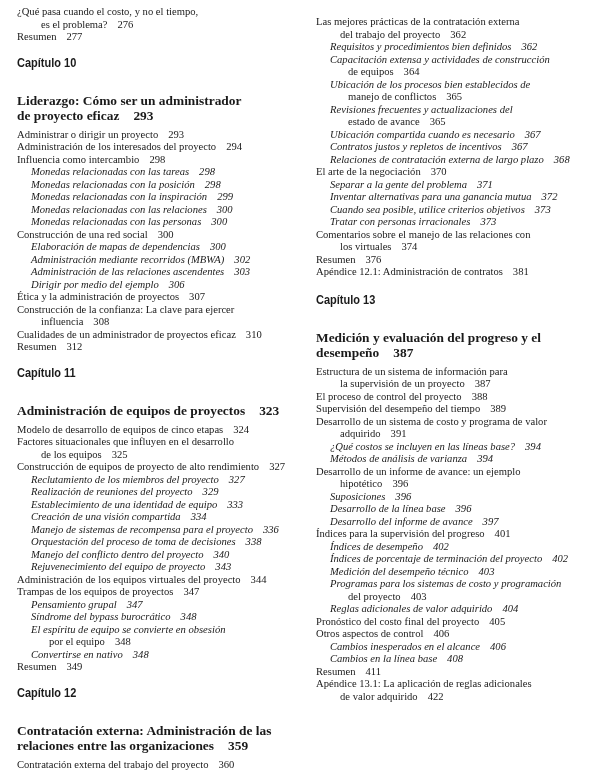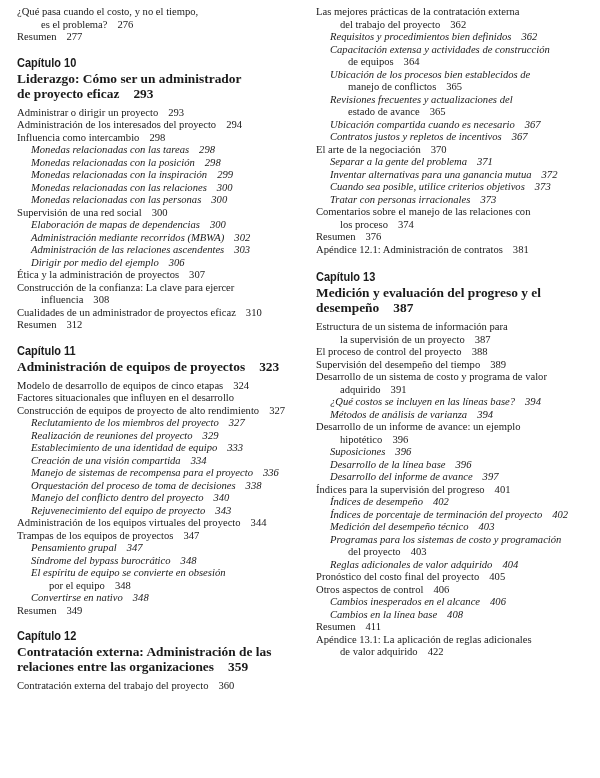--- a/index.html
+++ b/index.html
@@ -9,21 +9,21 @@
   .col.left { left:17px; width:280px; }
   .col.right { left:316px; width:280px; }
   .line { line-height:12.5px; white-space:nowrap; }
   .l1 { padding-left:0;font-family:Liberation Serif, serif; }
   .l2 { padding-left:14px; font-style:italic; }
   .cont1 { padding-left:24px; }
   .cont2 { padding-left:32px; }
   .pg { margin-left:10px; }
   .chap { margin-top:12px; }
   .chap-label { font-family:"Liberation Sans", sans-serif; font-weight:bold; font-size:12.5px; line-height:15px; transform:scaleX(0.88); transform-origin:left; }
-  .chap-title { font-weight:bold; font-size:13.4px; line-height:15px; margin-bottom:6px; }
+  .chap-title { font-weight:bold; font-size:13.4px; line-height:15px; margin-bottom:6px;margin-top:22px; }
   .chap-title .pg { margin-left:14px; }
 </style>
 </head>
 <body>
 
 <div class="col left" style="top:6px;">
   <div>
       <div class="line l1"><span>¿Qué pasa cuando el costo, y no el tiempo,</span></div>
       <div class="line cont1"><span>es el problema?</span><span class="pg">276</span></div>
       <div class="line l1"><span>Resumen</span><span class="pg">277</span></div>
@@ -37,41 +37,42 @@
     </div>
     <div>
         <div class="line l1"><span>Administrar o dirigir un proyecto</span><span class="pg">293</span></div>
         <div class="line l1"><span>Administración de los interesados del proyecto</span><span class="pg">294</span></div>
         <div class="line l1"><span>Influencia como intercambio</span><span class="pg">298</span></div>
         <div class="line l2"><span>Monedas relacionadas con las tareas</span><span class="pg">298</span></div>
         <div class="line l2"><span>Monedas relacionadas con la posición</span><span class="pg">298</span></div>
         <div class="line l2"><span>Monedas relacionadas con la inspiración</span><span class="pg">299</span></div>
         <div class="line l2"><span>Monedas relacionadas con las relaciones</span><span class="pg">300</span></div>
         <div class="line l2"><span>Monedas relacionadas con las personas</span><span class="pg">300</span></div>
-        <div class="line l1"><span>Supervisión de una red social</span><span class="pg">300</span></div>
+        <div class="line l1"><span>Construcción de una red social</span><span class="pg">300</span></div>
         <div class="line l2"><span>Elaboración de mapas de dependencias</span><span class="pg">300</span></div>
         <div class="line l2"><span>Administración mediante recorridos (MBWA)</span><span class="pg">302</span></div>
         <div class="line l2"><span>Administración de las relaciones ascendentes</span><span class="pg">303</span></div>
         <div class="line l2"><span>Dirigir por medio del ejemplo</span><span class="pg">306</span></div>
         <div class="line l1"><span>Ética y la administración de proyectos</span><span class="pg">307</span></div>
         <div class="line l1"><span>Construcción de la confianza: La clave para ejercer</span></div>
         <div class="line cont1"><span>influencia</span><span class="pg">308</span></div>
         <div class="line l1"><span>Cualidades de un administrador de proyectos eficaz</span><span class="pg">310</span></div>
         <div class="line l1"><span>Resumen</span><span class="pg">312</span></div>
       </div>
   </div>
 
   <div class="chap">
     <div class="chap-label">Capítulo 11</div>
     <div class="chap-title">
       <div><span>Administración de equipos de proyectos</span><span class="pg">323</span></div>
     </div>
     <div>
         <div class="line l1"><span>Modelo de desarrollo de equipos de cinco etapas</span><span class="pg">324</span></div>
         <div class="line l1"><span>Factores situacionales que influyen en el desarrollo</span></div>
+        <div class="line cont1"><span>de los equipos</span><span class="pg">325</span></div>
         <div class="line l1"><span>Construcción de equipos de proyecto de alto rendimiento</span><span class="pg">327</span></div>
         <div class="line l2"><span>Reclutamiento de los miembros del proyecto</span><span class="pg">327</span></div>
         <div class="line l2"><span>Realización de reuniones del proyecto</span><span class="pg">329</span></div>
         <div class="line l2"><span>Establecimiento de una identidad de equipo</span><span class="pg">333</span></div>
         <div class="line l2"><span>Creación de una visión compartida</span><span class="pg">334</span></div>
         <div class="line l2"><span>Manejo de sistemas de recompensa para el proyecto</span><span class="pg">336</span></div>
         <div class="line l2"><span>Orquestación del proceso de toma de decisiones</span><span class="pg">338</span></div>
         <div class="line l2"><span>Manejo del conflicto dentro del proyecto</span><span class="pg">340</span></div>
         <div class="line l2"><span>Rejuvenecimiento del equipo de proyecto</span><span class="pg">343</span></div>
         <div class="line l1"><span>Administración de los equipos virtuales del proyecto</span><span class="pg">344</span></div>
@@ -90,40 +91,41 @@
     <div class="chap-title">
       <div>Contratación externa: Administración de las</div>
       <div><span>relaciones entre las organizaciones</span><span class="pg">359</span></div>
     </div>
     <div>
         <div class="line l1"><span>Contratación externa del trabajo del proyecto</span><span class="pg">360</span></div>
       </div>
   </div>
 </div>
 
-<div class="col right" style="top:6px;">
+<div class="col right" style="top:16px;">
   <div>
       <div class="line l1"><span>Las mejores prácticas de la contratación externa</span></div>
       <div class="line cont1"><span>del trabajo del proyecto</span><span class="pg">362</span></div>
       <div class="line l2"><span>Requisitos y procedimientos bien definidos</span><span class="pg">362</span></div>
       <div class="line l2"><span>Capacitación extensa y actividades de construcción</span></div>
       <div class="line cont2"><span>de equipos</span><span class="pg">364</span></div>
       <div class="line l2"><span>Ubicación de los procesos bien establecidos de</span></div>
       <div class="line cont2"><span>manejo de conflictos</span><span class="pg">365</span></div>
       <div class="line l2"><span>Revisiones frecuentes y actualizaciones del</span></div>
       <div class="line cont2"><span>estado de avance</span><span class="pg">365</span></div>
       <div class="line l2"><span>Ubicación compartida cuando es necesario</span><span class="pg">367</span></div>
       <div class="line l2"><span>Contratos justos y repletos de incentivos</span><span class="pg">367</span></div>
+      <div class="line l2"><span>Relaciones de contratación externa de largo plazo</span><span class="pg">368</span></div>
       <div class="line l1"><span>El arte de la negociación</span><span class="pg">370</span></div>
       <div class="line l2"><span>Separar a la gente del problema</span><span class="pg">371</span></div>
       <div class="line l2"><span>Inventar alternativas para una ganancia mutua</span><span class="pg">372</span></div>
       <div class="line l2"><span>Cuando sea posible, utilice criterios objetivos</span><span class="pg">373</span></div>
       <div class="line l2"><span>Tratar con personas irracionales</span><span class="pg">373</span></div>
       <div class="line l1"><span>Comentarios sobre el manejo de las relaciones con</span></div>
-      <div class="line cont1"><span>los proceso</span><span class="pg">374</span></div>
+      <div class="line cont1"><span>los virtuales</span><span class="pg">374</span></div>
       <div class="line l1"><span>Resumen</span><span class="pg">376</span></div>
       <div class="line l1"><span>Apéndice 12.1: Administración de contratos</span><span class="pg">381</span></div>
     </div>
 
   <div class="chap" style="margin-top:14px;">
     <div class="chap-label">Capítulo 13</div>
     <div class="chap-title">
       <div>Medición y evaluación del progreso y el</div>
       <div><span>desempeño</span><span class="pg">387</span></div>
     </div>

